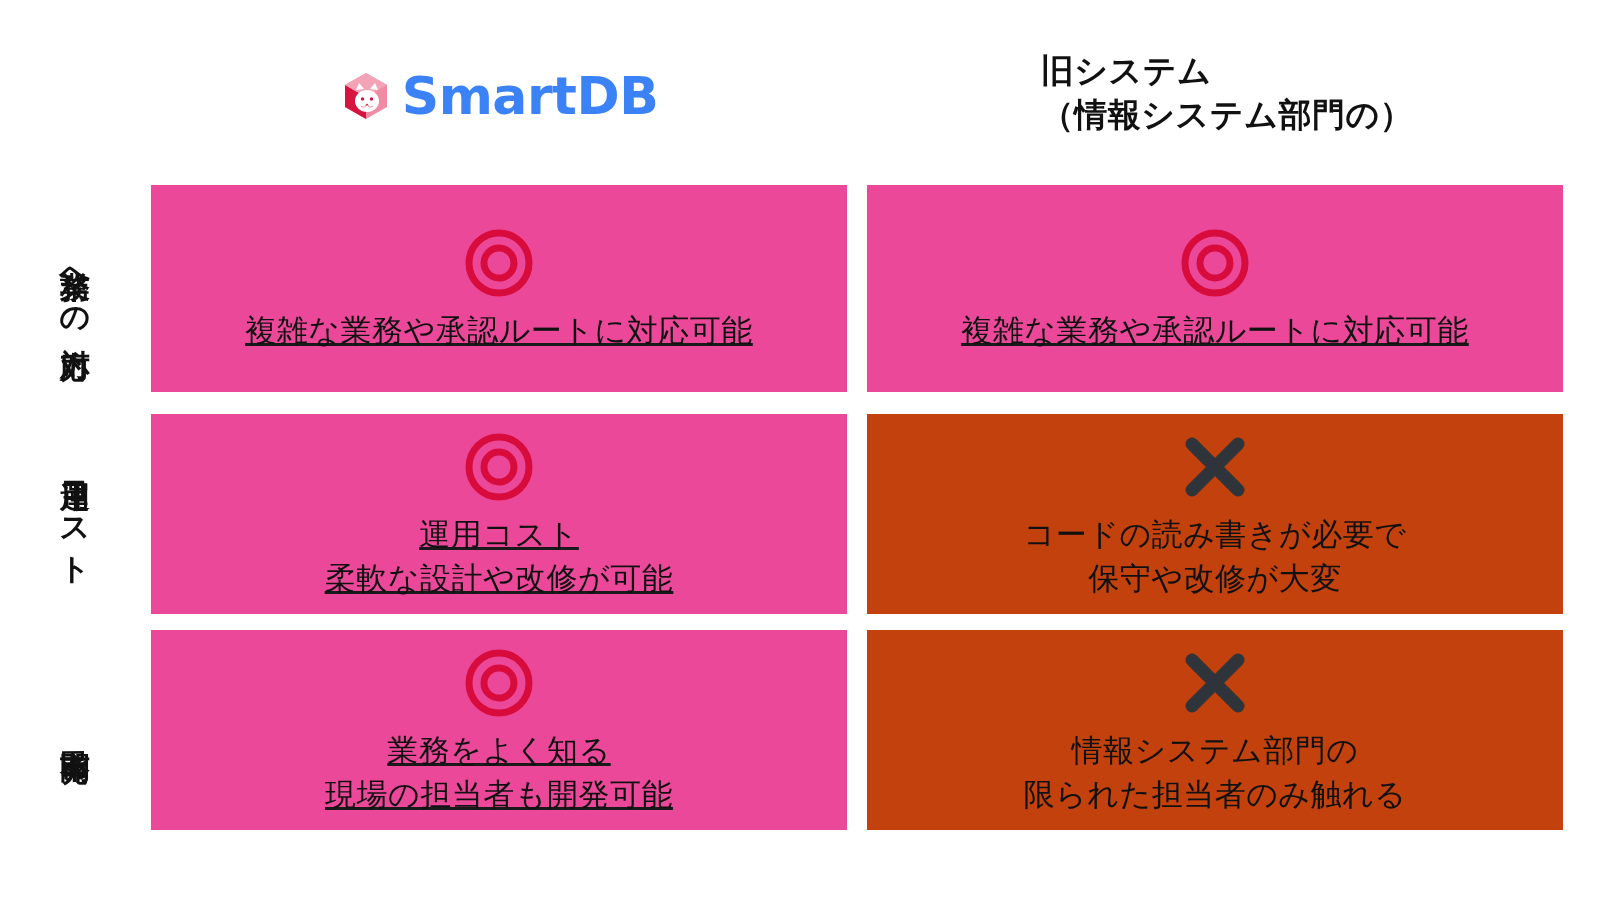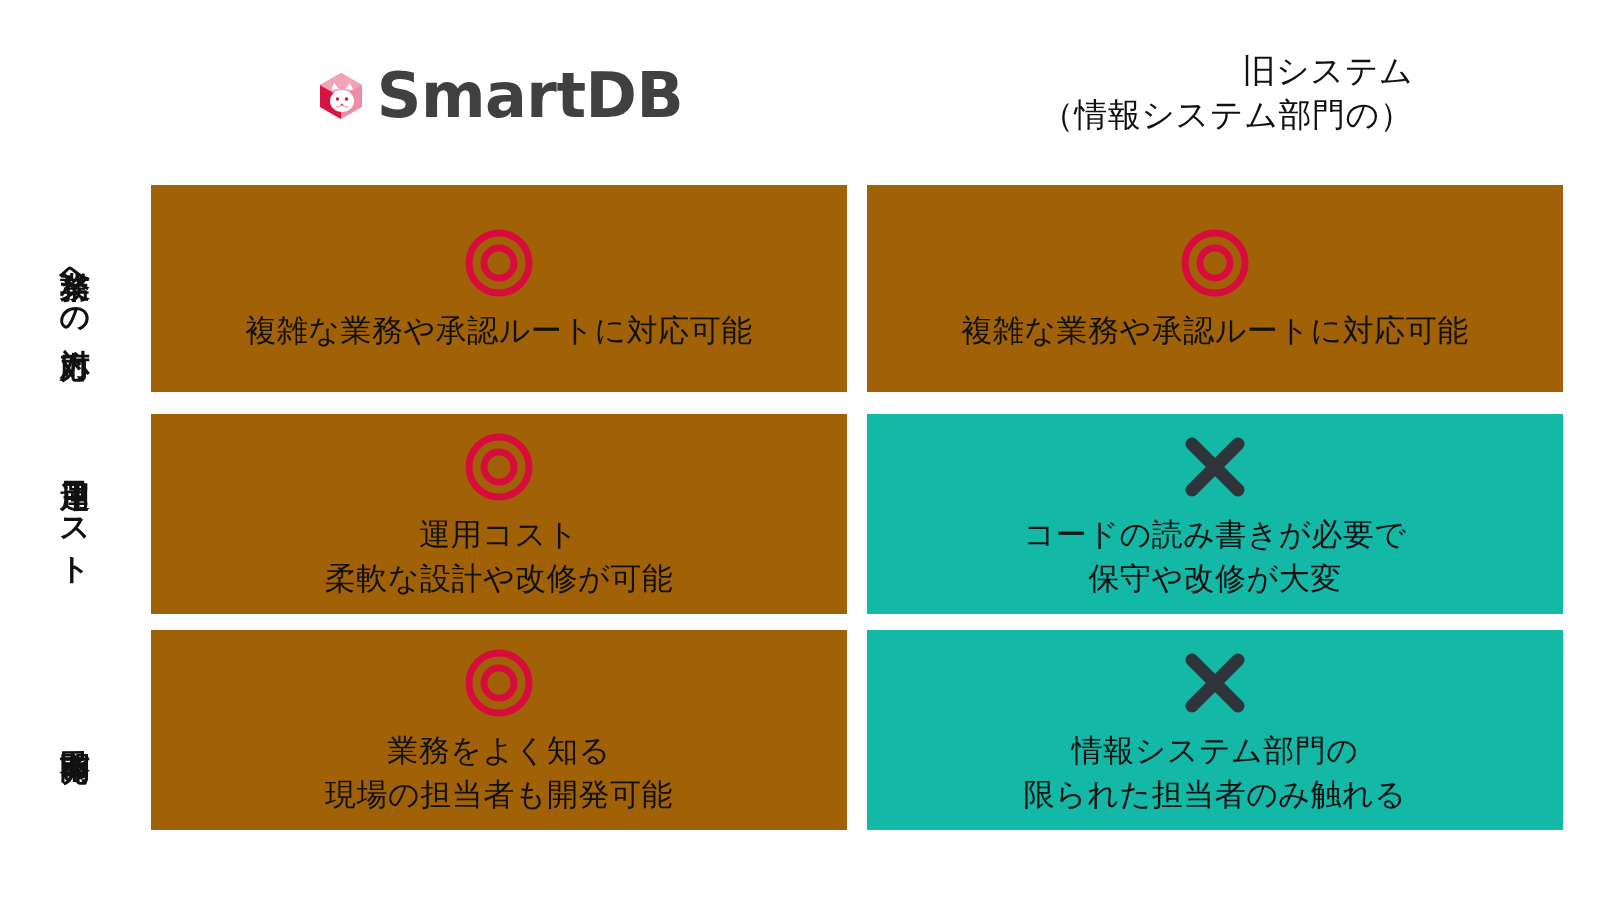--- a/index.html
+++ b/index.html
@@ -53,32 +53,32 @@
   .logo-mark {
     width: 52px;
     height: 52px;
     position: relative;
     flex: 0 0 auto;
   }
   .logo-mark svg { display: block; width: 52px; height: 52px; }
 
   .logo-word {
     font-family: "DejaVu Sans", "Liberation Sans", sans-serif;
-    font-size: 62px;
+    font-size: 52px;
     font-weight: 600;
     letter-spacing: -0.5px;
-    color: #404040;
+    color: #3b82f6;
     line-height: 1;
   }
 
   .head-title {
     font-size: 33px;
     line-height: 1.33;
-    font-weight: 400;
-    text-align: right;
+    font-weight: 700;
+    text-align: left;
     color: #111111;
     letter-spacing: 0.5px;
     margin-left: 24px;
   }
   .head-title .sub { display: block; }
 
   
   .row-label {
     position: absolute;
     left: 44px;
@@ -99,22 +99,22 @@
   
   .cell {
     position: absolute;
     display: flex;
     flex-direction: column;
     align-items: center;
     justify-content: center;
     box-sizing: border-box;
     padding: 0 18px;
   }
-  .cell.tone-pink { background: #a16207; }
-  .cell.tone-gray { background: #14b8a6; }
+  .cell.tone-pink { background: #ec4899; text-decoration: underline; }
+  .cell.tone-gray { background: #c2410c; }
 
   .cell .icon-slot {
     height: 80px;
     display: flex;
     align-items: center;
     justify-content: center;
   }
   .cell .icon-slot svg { display: block; }
 
   .cell .cell-text {

